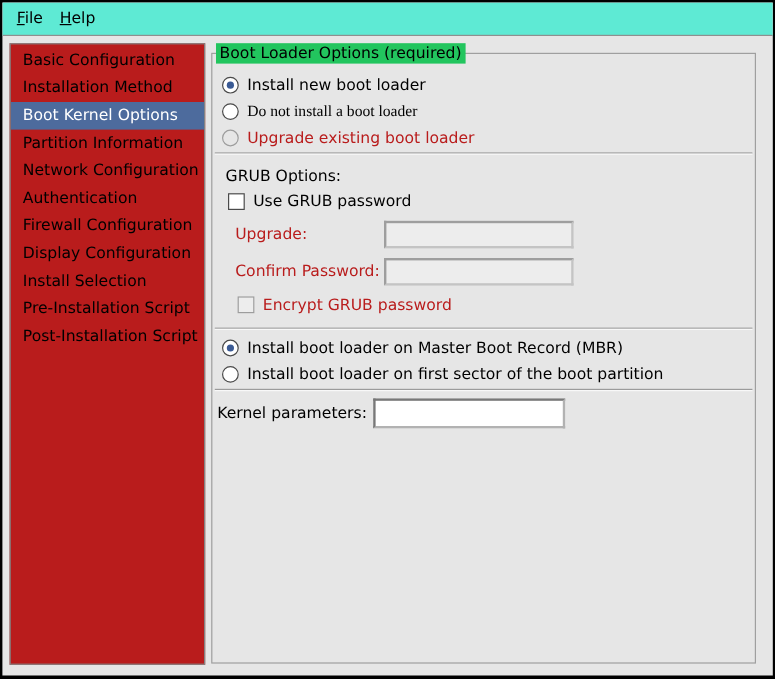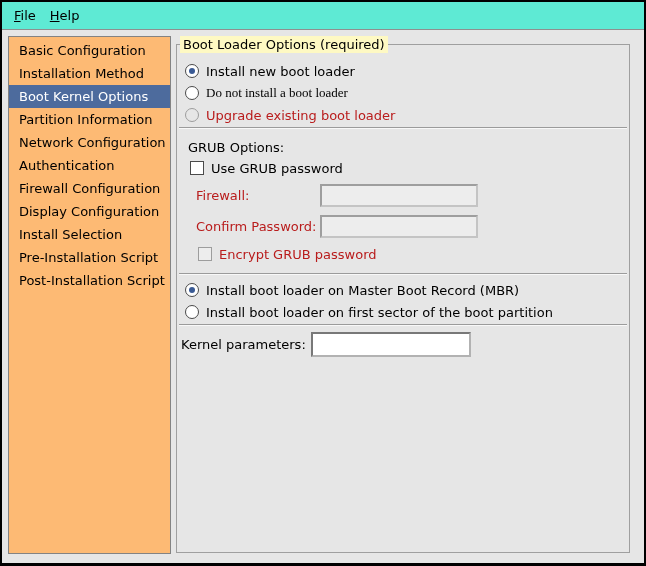--- a/index.html
+++ b/index.html
@@ -19,33 +19,33 @@
     display:flex; align-items:center; padding-left:5px;
     border-bottom:1px solid #8f8f8f;
     background:#5eead4;
   }
   .menu-item { display:inline-block; padding:3px 7px; cursor:default; }
   .menu-item::first-letter { text-decoration:underline; }
 
   
   .sidebar {
     position:absolute; left:6px; top:34px; width:163px; height:518px;
-    background:#fdba74; border:1px solid #838383; padding-top:2px; overflow:hidden;
+    background:#b91c1c; border:1px solid #838383; padding-top:2px; overflow:hidden;
   }
   .side-item { height:23px; line-height:23px; padding-left:10px; white-space:nowrap; cursor:default; }
   .side-item.selected { background:#4d6b9d; color:#fff; }
 
   
   .frame {
     position:absolute; left:174px; top:42px; width:454px; height:509px;
     border:1px solid #9f9f9f;
   }
   .frame-label {
     position:absolute; top:-9px; left:3px; height:17px; line-height:17px;
-    background:#fef9c3; padding:0 3px; white-space:nowrap;
+    background:#22c55e; padding:0 3px; white-space:nowrap;
   }
 
   .row { position:absolute; display:flex; align-items:center; gap:7px; white-space:nowrap; height:18px; }
 
   .radio {
     width:14px; height:14px; border-radius:50%;
     background:#fff; border:1px solid #4a4a4a; flex:none; position:relative;
   }
   .radio.checked::after {
     content:""; position:absolute; left:3px; top:3px;
@@ -122,21 +122,21 @@
     <div class="row" style="top:93px; left:11px;">
       <span>GRUB Options:</span>
     </div>
 
     <div class="row" style="top:114px; left:13px;">
       <span class="checkbox"></span>
       <span>Use GRUB password</span>
     </div>
 
     <div class="row" style="top:139px; left:19px; height:23px;">
-      <span class="pw-label disabled-text">Firewall:</span>
+      <span class="pw-label disabled-text">Upgrade:</span>
       <input type="text" class="entry" disabled="" value="" style="">
     </div>
 
     <div class="row" style="top:170px; left:19px; height:23px;">
       <span class="pw-label disabled-text">Confirm Password:</span>
       <input type="text" class="entry" disabled="" value="" style="">
     </div>
 
     <div class="row" style="top:200px; left:21px;">
       <span class="checkbox disabled"></span>

